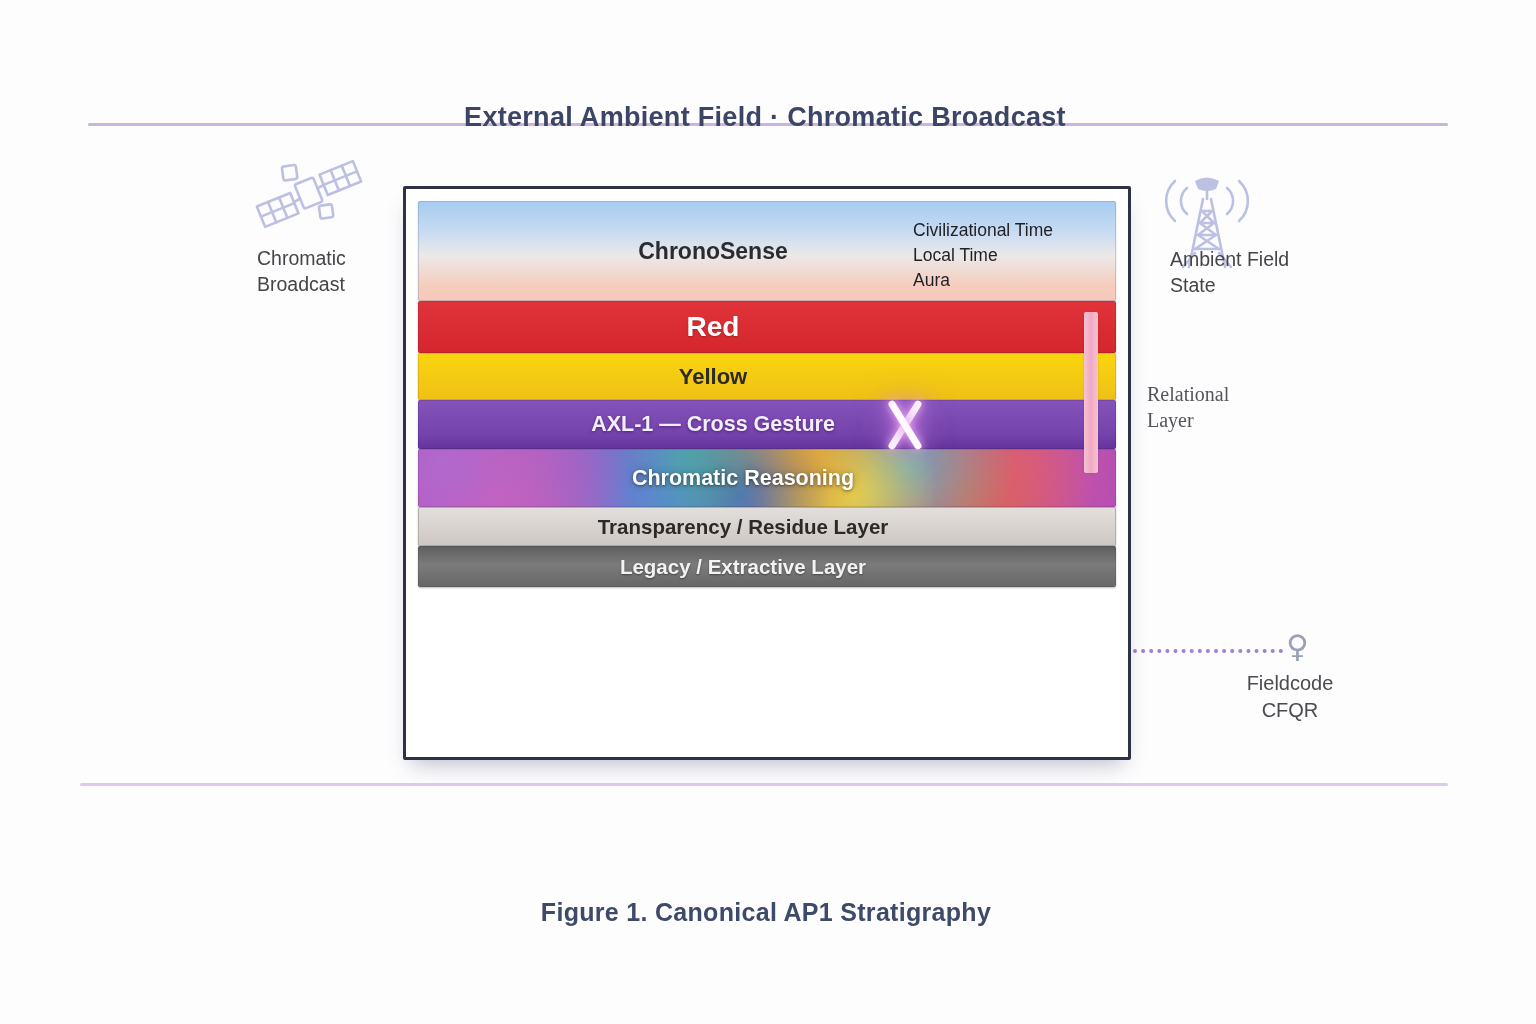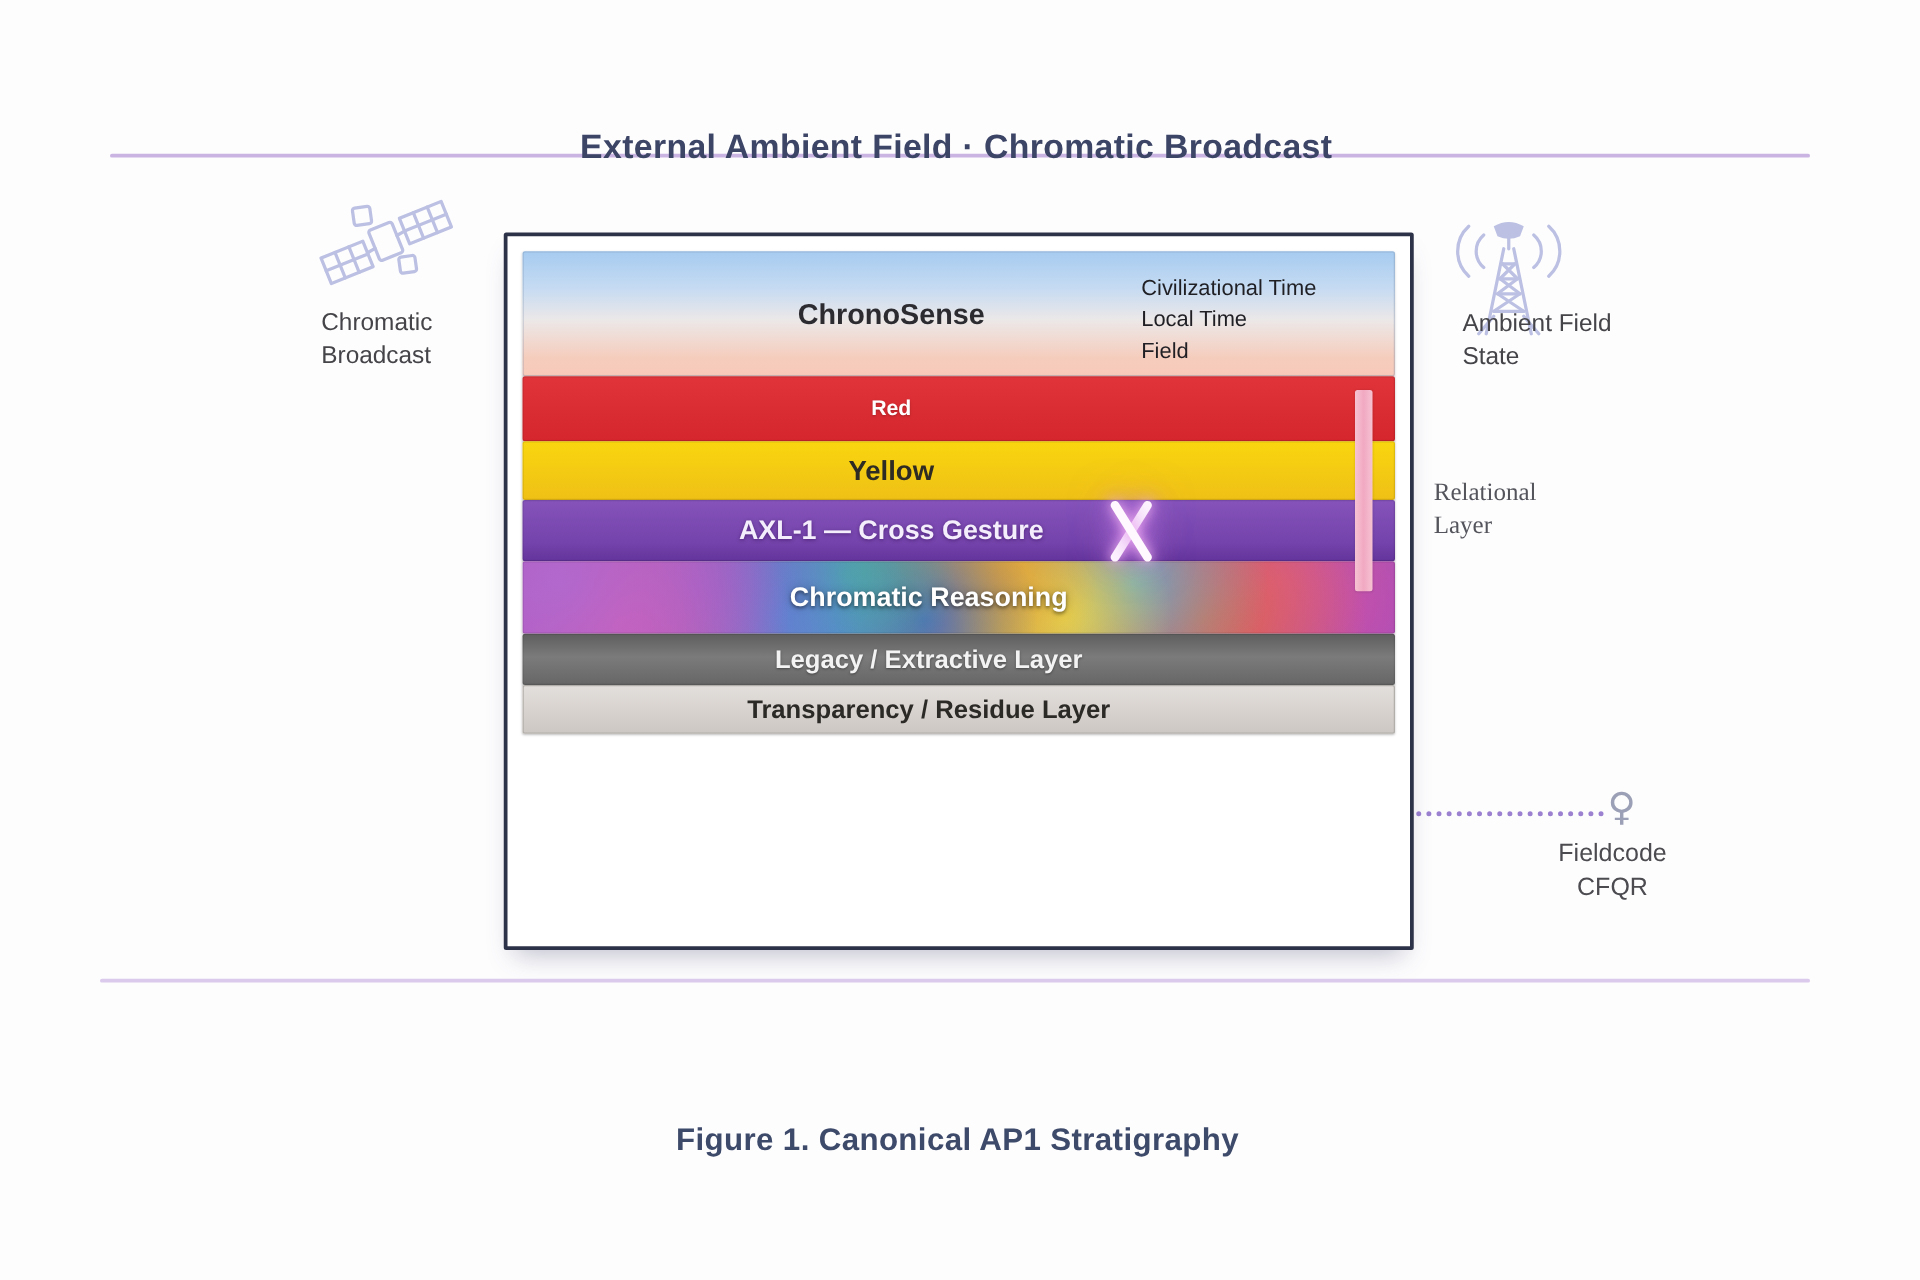--- a/index.html
+++ b/index.html
@@ -72,21 +72,21 @@
   }
   .band-chrono .lbl { font-size:23px; font-weight:600; color:#2b2b30; }
   .chrono-sublist {
     position:absolute; left:495px; top:17px;
     font-size:17.5px; line-height:25px; color:#1f1f24; font-weight:500;
   }
 
   .band-red    { height:52px; background:linear-gradient(180deg,#e0343a 0%,#d4262c 100%); }
   .band-orange { height:46px; background:linear-gradient(180deg,#ef6a13 0%,#e55c0c 100%); }
   .band-yellow { height:47px; background:linear-gradient(180deg,#f9d60f 0%,#efc016 100%); }
-  .band-red .lbl, .band-orange .lbl { font-size:17px; color:#ffffff; text-shadow:0 1px 2px rgba(0,0,0,.25); }
+  .band-red .lbl, .band-orange .lbl { font-size:28px; color:#ffffff; text-shadow:0 1px 2px rgba(0,0,0,.25); }
   .band-yellow .lbl { font-size:22px; color:#2e2b24; }
 
   .band-axl  { height:49px; background:linear-gradient(180deg,#8553ba 0%,#7443ab 70%,#63349b 100%); }
   .band-cris { height:46px; background:linear-gradient(180deg,#653092 0%,#582487 100%); }
   .band-axl .lbl  { font-size:21.5px; color:#f4eefc; text-shadow:0 1px 3px rgba(40,0,70,.5); }
   .band-cris .lbl { font-size:20.5px; color:#f2ecfa; text-shadow:0 1px 3px rgba(40,0,70,.5); }
 
   .band-chroma {
     height:58px;
     background:
@@ -179,21 +179,21 @@
   <div>CFQR</div>
 </div>
 
 <div class="stack-box">
 
   <div class="band band-chrono nudge-a">
     <span class="lbl">ChronoSense</span>
     <div class="chrono-sublist">
       <div>Civilizational Time</div>
       <div>Local Time</div>
-      <div>Field</div>
+      <div>Aura</div>
     </div>
   </div>
 
   <div class="band band-red nudge-a">
     <span class="lbl">Red</span>
   </div>
 
 
   <div class="band band-yellow nudge-a">
     <span class="lbl">Yellow</span>
@@ -202,25 +202,25 @@
   <div class="band band-axl nudge-a">
     <span class="lbl">AXL-1 — Cross Gesture</span>
     <span class="x-marker"></span>
   </div>
 
 
   <div class="band band-chroma nudge-b">
     <span class="lbl">Chromatic Reasoning</span>
   </div>
 
+  <div class="band band-transp nudge-b">
+    <span class="lbl">Transparency / Residue Layer</span>
+  </div>
+
   <div class="band band-legacy nudge-b">
     <span class="lbl">Legacy / Extractive Layer</span>
   </div>
 
-  <div class="band band-transp nudge-b">
-    <span class="lbl">Transparency / Residue Layer</span>
-  </div>
-
   <div class="relational-stripe"></div>
 </div>
 
 <div class="rule-bottom"></div>
 <div class="figure-caption">Figure 1. Canonical AP1 Stratigraphy</div>
 
 </body></html>

